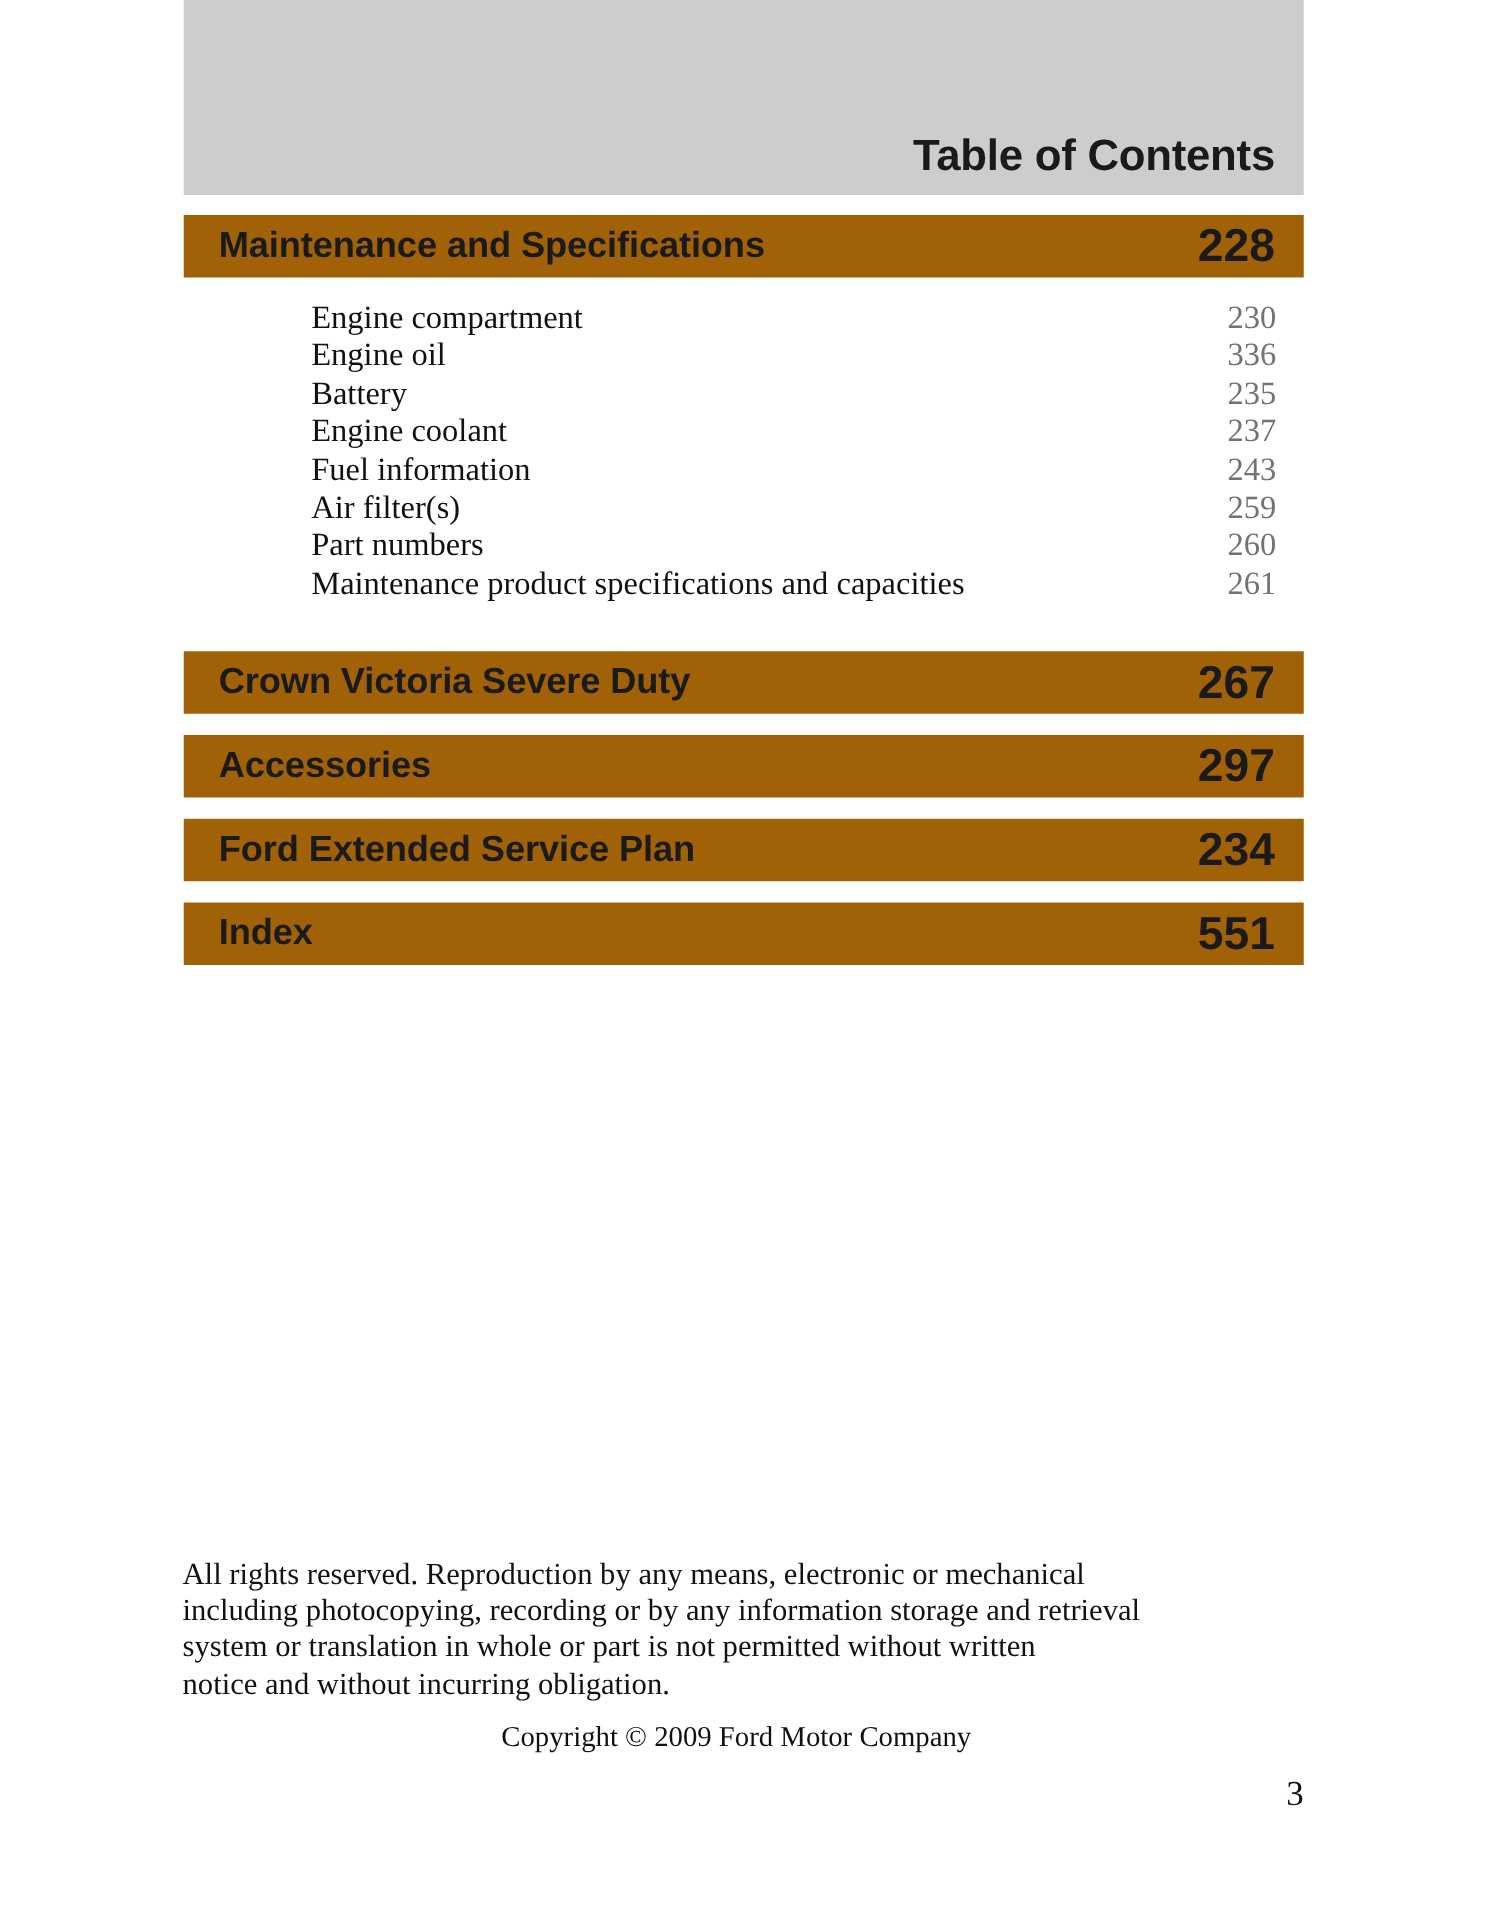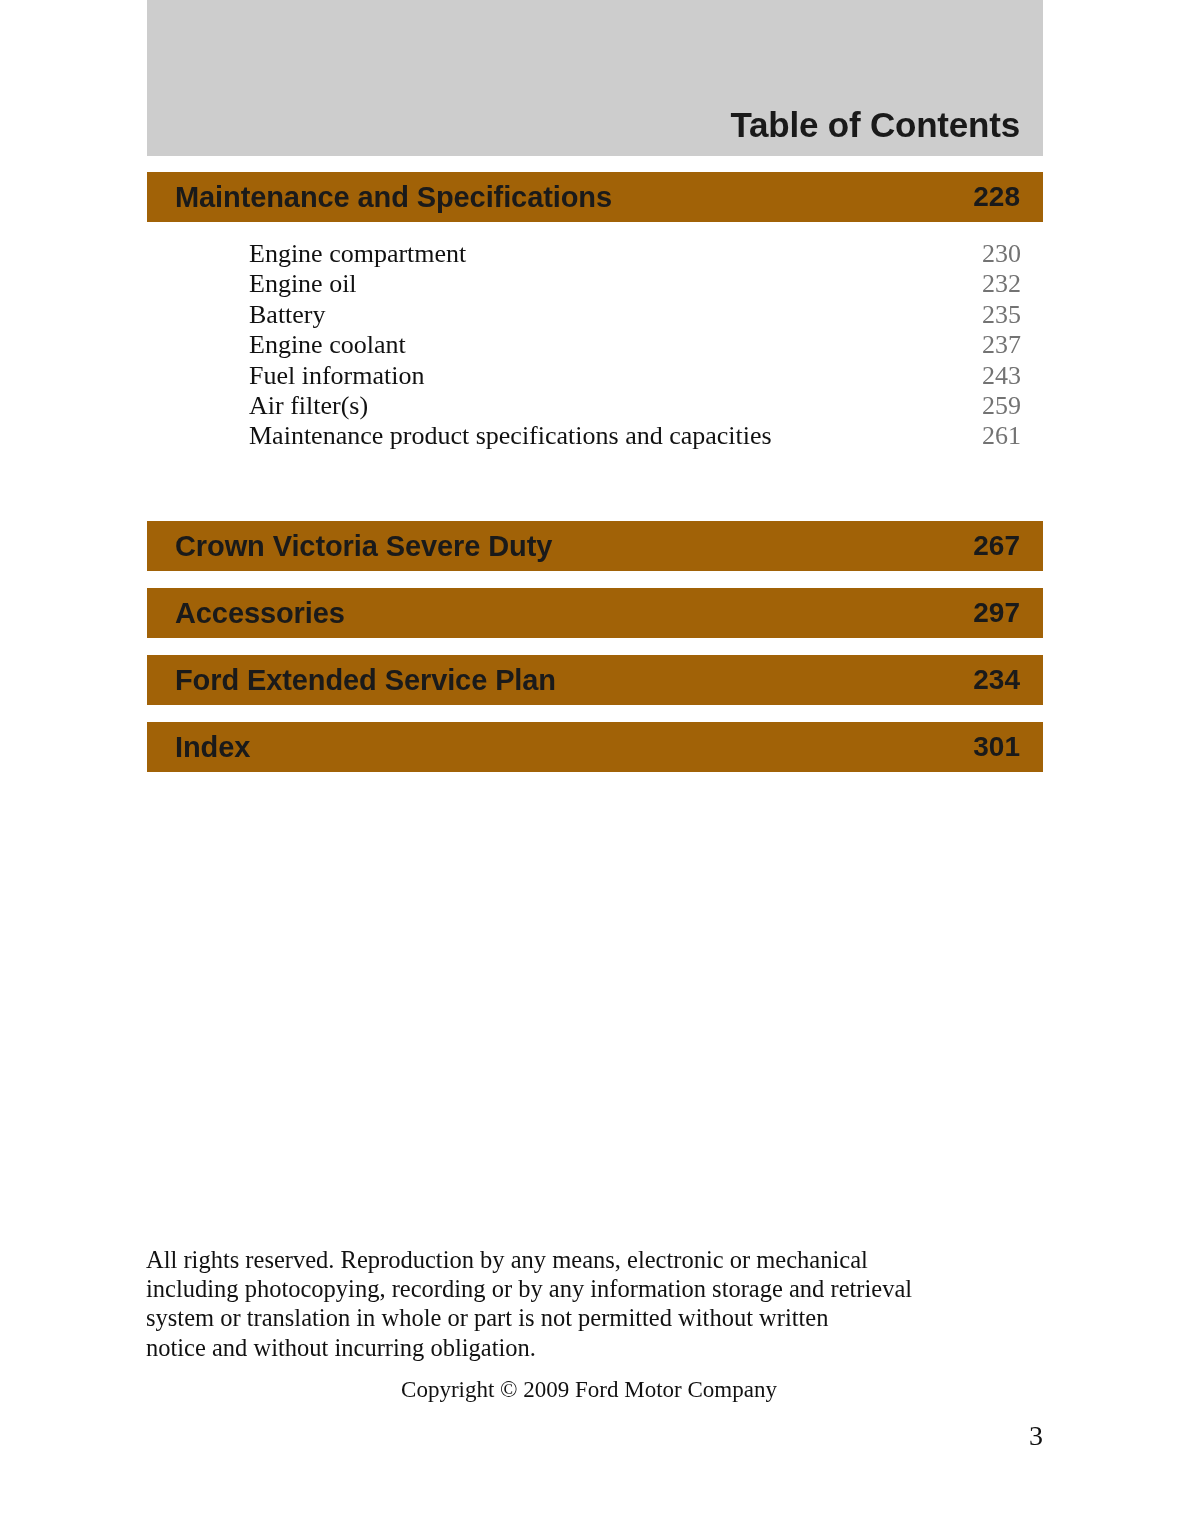--- a/index.html
+++ b/index.html
@@ -70,21 +70,21 @@
     white-space: nowrap;
   }
 
   .section-bar .sec-page {
     position: absolute;
     right: 23px;
     top: 50%;
     transform: translateY(-50%);
     font-family: "Liberation Sans", sans-serif;
     font-weight: bold;
-    font-size: 28px;
+    font-size: 37px;
     color: #1a1a1a;
     white-space: nowrap;
   }
 
   
   .entry-list {
     position: absolute;
     left: 205px;
     top: 239px;
     width: 816px;
@@ -168,37 +168,41 @@
     <span class="sec-page">228</span>
   </div>
 
   <div class="entry-list">
     <div class="entry-row">
       <span class="entry-label">Engine compartment</span>
       <span class="entry-page">230</span>
     </div>
     <div class="entry-row">
       <span class="entry-label">Engine oil</span>
-      <span class="entry-page">232</span>
+      <span class="entry-page">336</span>
     </div>
     <div class="entry-row">
       <span class="entry-label">Battery</span>
       <span class="entry-page">235</span>
     </div>
     <div class="entry-row">
       <span class="entry-label">Engine coolant</span>
       <span class="entry-page">237</span>
     </div>
     <div class="entry-row">
       <span class="entry-label">Fuel information</span>
       <span class="entry-page">243</span>
     </div>
     <div class="entry-row">
       <span class="entry-label">Air filter(s)</span>
       <span class="entry-page">259</span>
+    </div>
+    <div class="entry-row">
+      <span class="entry-label">Part numbers</span>
+      <span class="entry-page">260</span>
     </div>
     <div class="entry-row">
       <span class="entry-label">Maintenance product specifications and capacities</span>
       <span class="entry-page">261</span>
     </div>
   </div>
 
   <div class="section-bar" style="top:521px;">
     <span class="sec-title">Crown Victoria Severe Duty</span>
     <span class="sec-page">267</span>
@@ -209,21 +213,21 @@
     <span class="sec-page">297</span>
   </div>
 
   <div class="section-bar" style="top:655px;">
     <span class="sec-title">Ford Extended Service Plan</span>
     <span class="sec-page">234</span>
   </div>
 
   <div class="section-bar" style="top:722px;">
     <span class="sec-title">Index</span>
-    <span class="sec-page">301</span>
+    <span class="sec-page">551</span>
   </div>
 
   <div class="disclaimer">
     <p>All rights reserved. Reproduction by any means, electronic or mechanical</p>
     <p>including photocopying, recording or by any information storage and retrieval</p>
     <p>system or translation in whole or part is not permitted without written</p>
     <p>notice and without incurring obligation.</p>
   </div>
 
   <div class="copyright">Copyright © 2009 Ford Motor Company</div>

